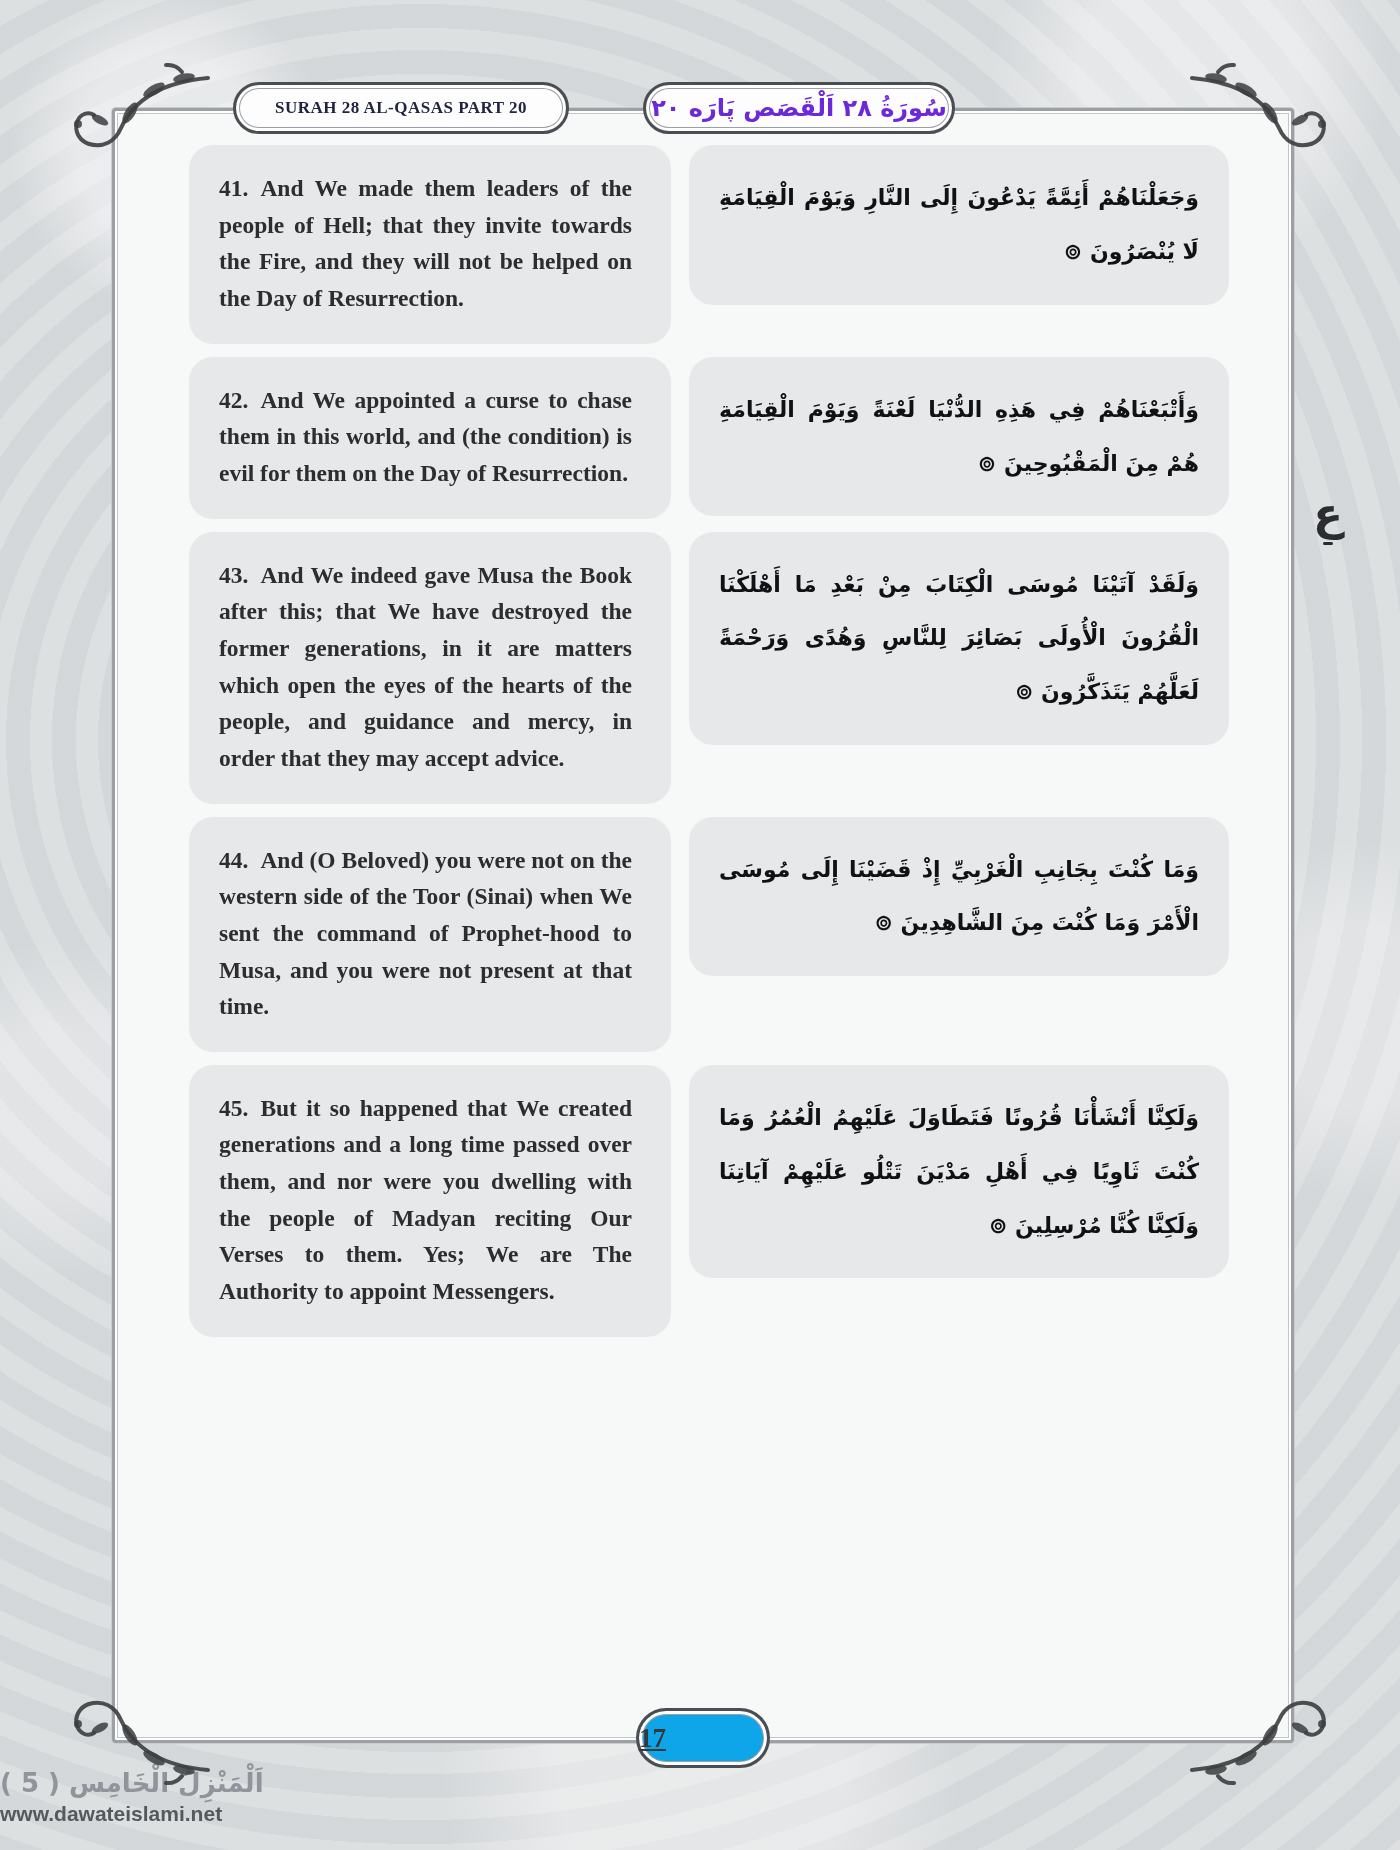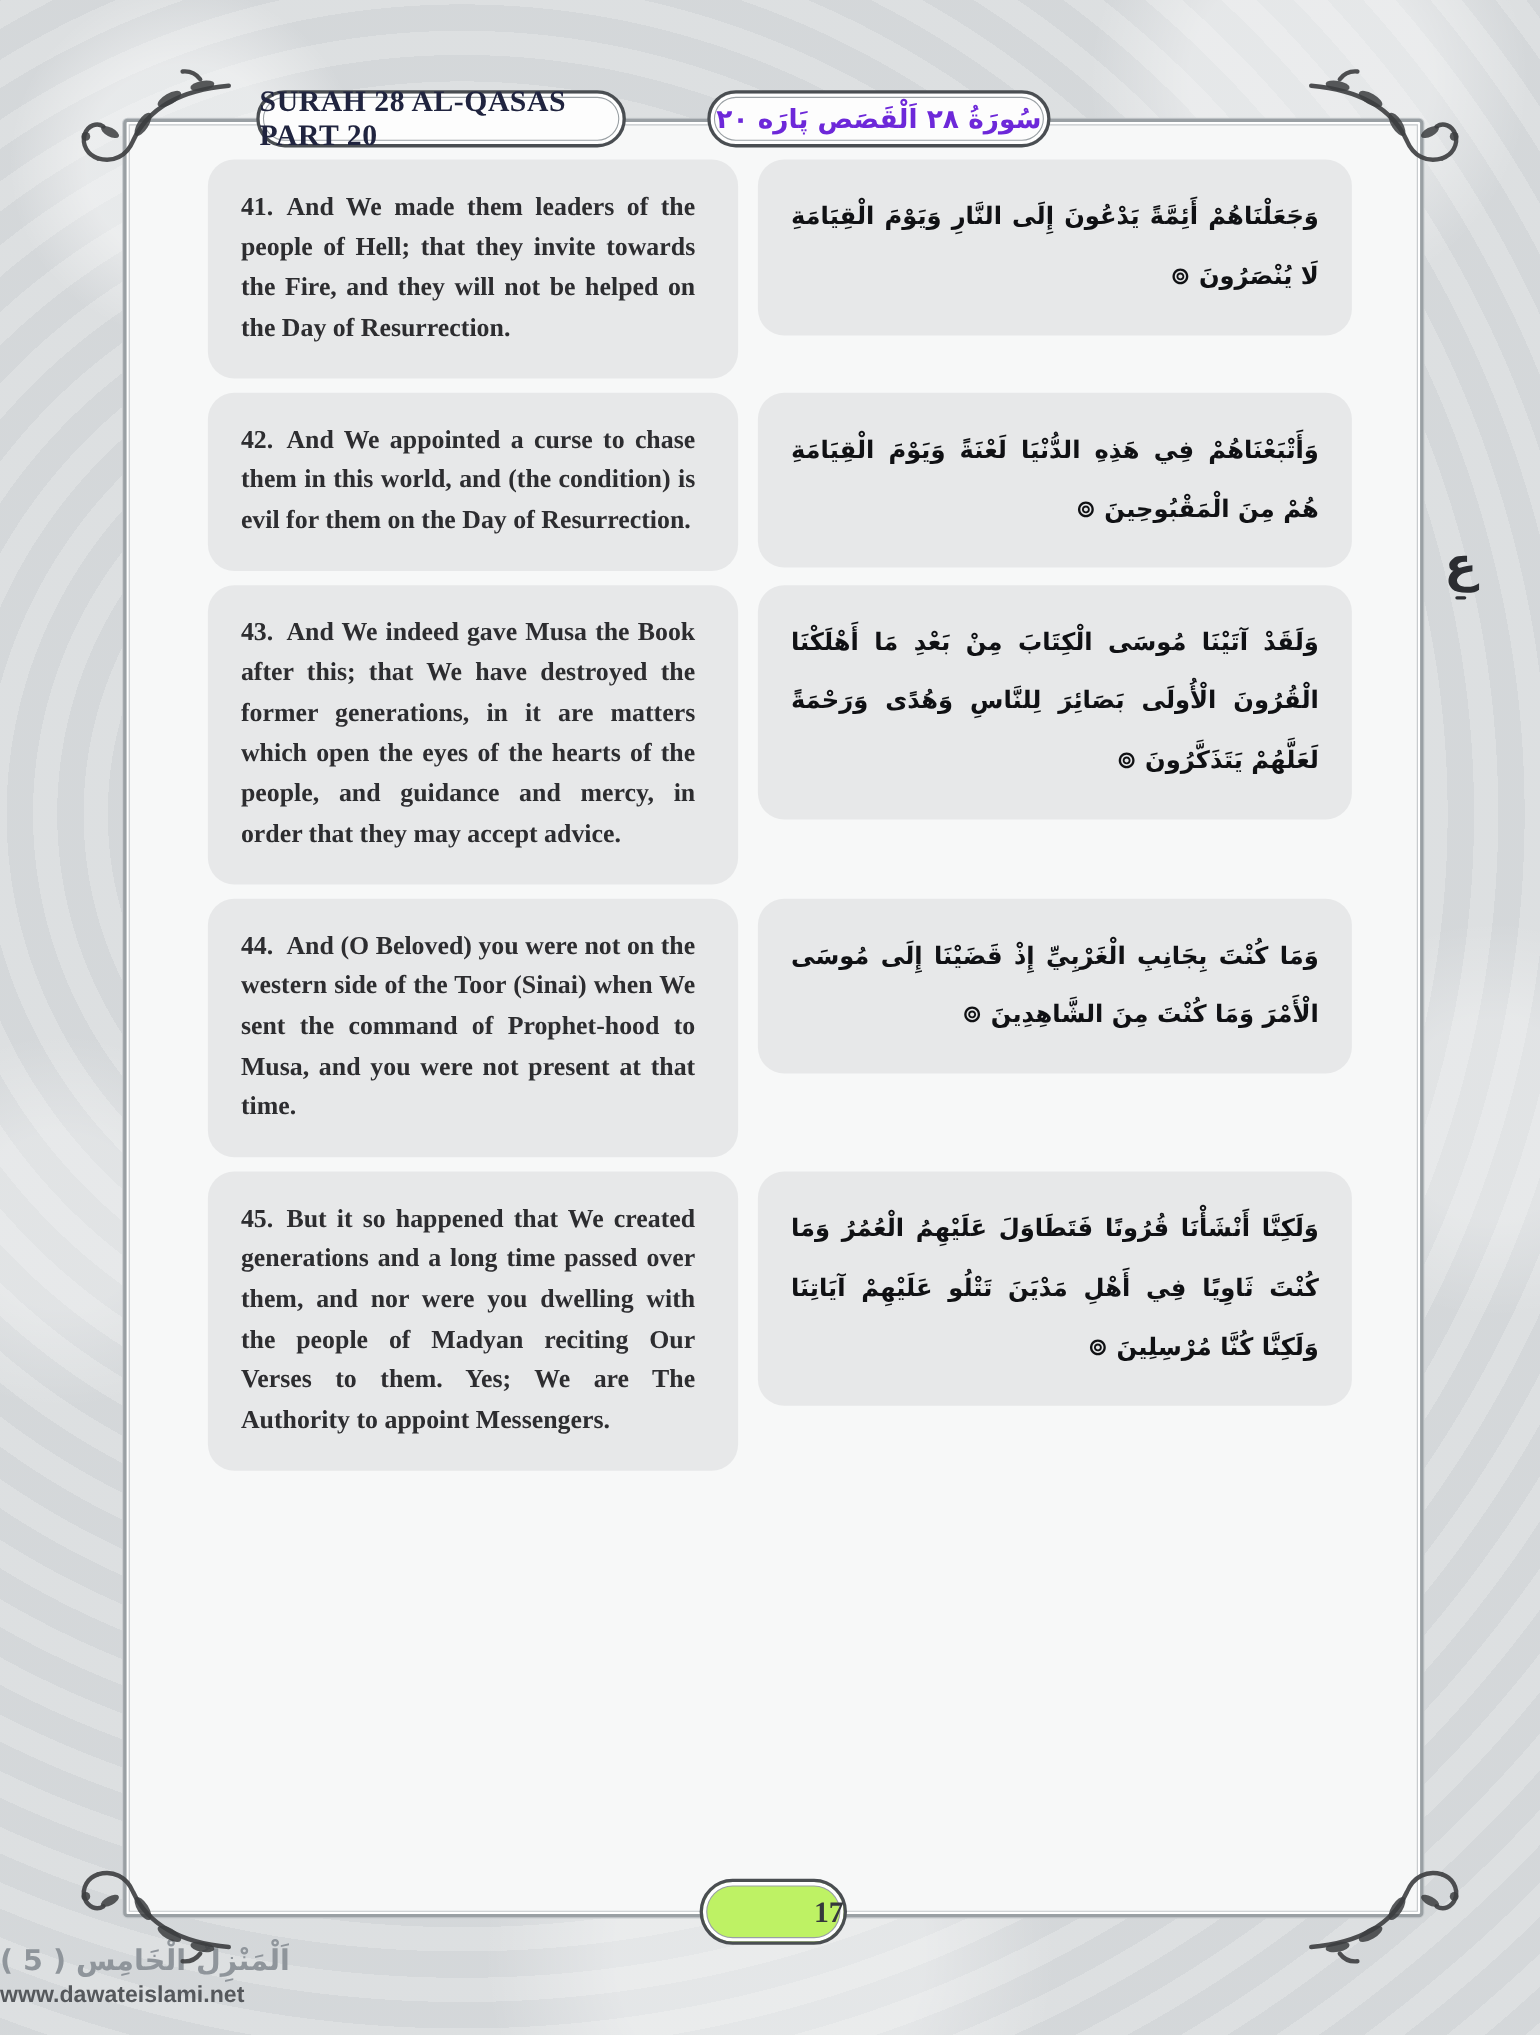--- a/index.html
+++ b/index.html
@@ -33,21 +33,21 @@
   .pill{
     position:absolute; top:-29px; height:52px; background:#fdfdfd;
     border:3px solid #4a4e52; border-radius:999px;
     box-shadow: inset 0 0 0 3px #fff, inset 0 0 0 4px #9aa0a4;
     display:flex; align-items:center; justify-content:center;
     box-sizing:border-box; z-index:5;
   }
   .pill-left{ left:118px; width:336px; }
   .pill-right{ left:528px; width:312px; }
   .pill-left .pill-text{
-    font-weight:bold; font-size:27px; letter-spacing:.5px; color:#20243f;
+    font-weight:bold; font-size:17px; letter-spacing:.5px; color:#20243f;
   }
   .pill-right .pill-text{
     direction:rtl; font-family:"DejaVu Sans", sans-serif;
     font-weight:bold; font-size:24px; color:#6d28d9;
   }
 
   
   .rows{ display:flex; flex-direction:column; gap:13px; }
   .row{ display:flex; gap:18px; align-items:flex-start; }
   .block{
@@ -71,25 +71,25 @@
     position:absolute; left:1298px; top:492px; width:60px;
     font-family:"DejaVu Sans", sans-serif; font-size:44px; font-weight:bold;
     color:#2b2d31; text-align:center; line-height:1;
   }
   .ruku:after{ content:""; display:block; width:10px; height:3px; background:#2b2d31;
     margin:6px auto 0; border-radius:2px; }
 
   
   .page-pill{
     position:absolute; left:50%; bottom:-28px; transform:translateX(-50%);
-    width:128px; height:54px; background:#bef264;
+    width:128px; height:54px; background:#0ea5e9;
     border:3px solid #4a4e52; border-radius:999px;
     box-shadow: inset 0 0 0 3px #fff, inset 0 0 0 4px #9aa0a4;
-    display:flex; align-items:center; justify-content:flex-end;
-    font-size:27px; font-weight:bold; color:#35383c; z-index:5;
+    display:flex; align-items:center; justify-content:flex-start;
+    font-size:27px; font-weight:bold; color:#35383c; z-index:5;text-decoration:underline;
   }
   .footer{
     position:absolute; left:0; width:1400px; top:1768px; text-align:left;
   }
   .manzil{
     direction:rtl; font-family:"DejaVu Sans", sans-serif;
     font-size:26px; font-weight:bold; color:#8f959b; line-height:1.2;
   }
   .website{
     font-family:"Liberation Sans", sans-serif;

